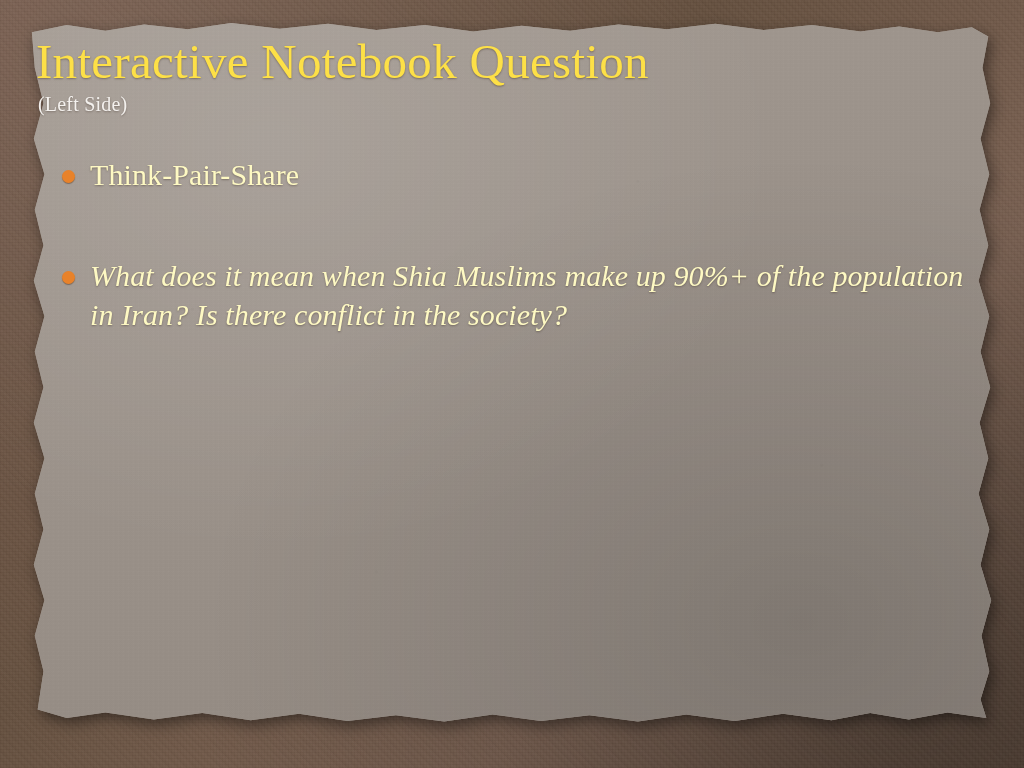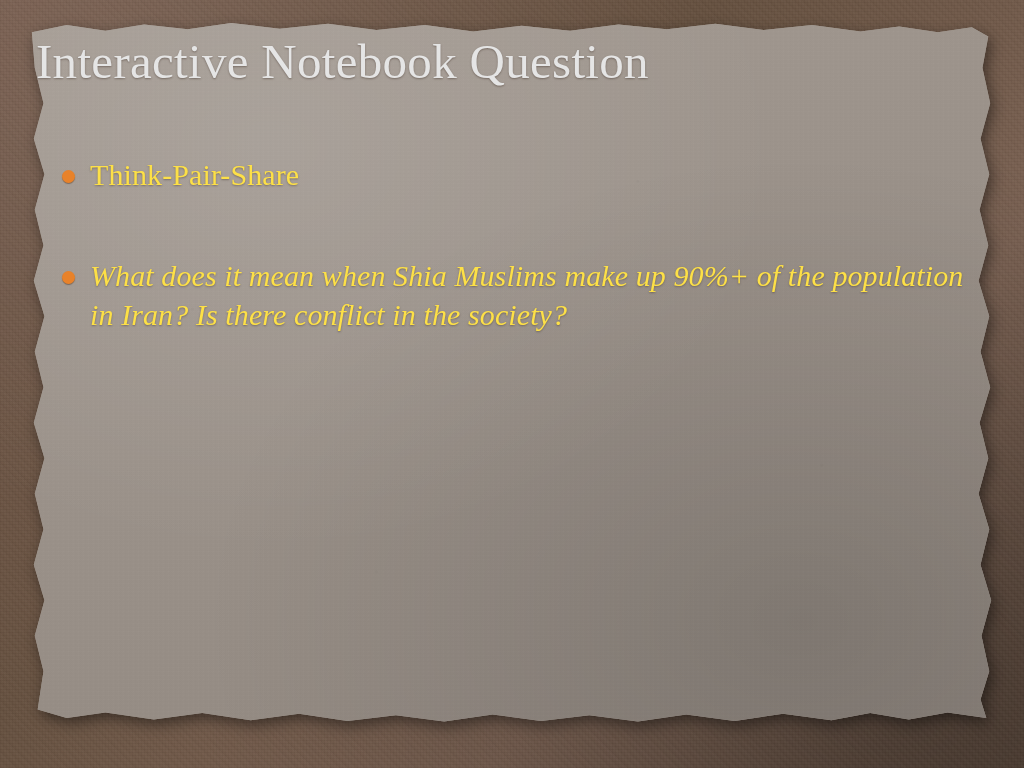--- a/index.html
+++ b/index.html
@@ -121,21 +121,21 @@
     left: 36px;
     top: 36px;
     right: 60px;
   }
 
   .slide-title {
     margin: 0;
     font-size: 49px;
     line-height: 1.08;
     font-weight: 400;
-    color: #e5e5e5;
+    color: #fde047;
     letter-spacing: 0.3px;
     text-shadow: 0 1px 2px rgba(60,45,35,0.45);
   }
 
   .slide-subtitle {
     margin: 4px 0 0 2px;
     font-size: 20px;
     line-height: 1.1;
     font-weight: 400;
     color: #f4f1ee;
@@ -152,21 +152,21 @@
 
   .bullet-list {
     list-style: none;
     margin: 0;
     padding: 0;
   }
 
   .bullet-item {
     position: relative;
     padding-left: 60px;
-    color: #fde047;
+    color: #fef9c3;
     font-size: 30px;
     line-height: 1.30;
     text-shadow: 0 1px 2px rgba(60,45,35,0.42);
     letter-spacing: 0.1px;
   }
 
   .bullet-item + .bullet-item {
     margin-top: 62px;
     font-style: italic;
   }
@@ -196,20 +196,21 @@
   <div class="paper-wrap">
     <div class="paper">
       <div class="paper-grain"></div>
     </div>
   </div>
 
   <div class="content">
 
     <div class="title-block">
       <h1 class="slide-title">Interactive Notebook Question</h1>
+      <div class="slide-subtitle">(Left Side)</div>
     </div>
 
     <div class="body-block">
       <ul class="bullet-list">
 
         <li class="bullet-item">
           <span class="bullet-dot"></span>
           <span class="bullet-text">Think-Pair-Share</span>
         </li>
 

